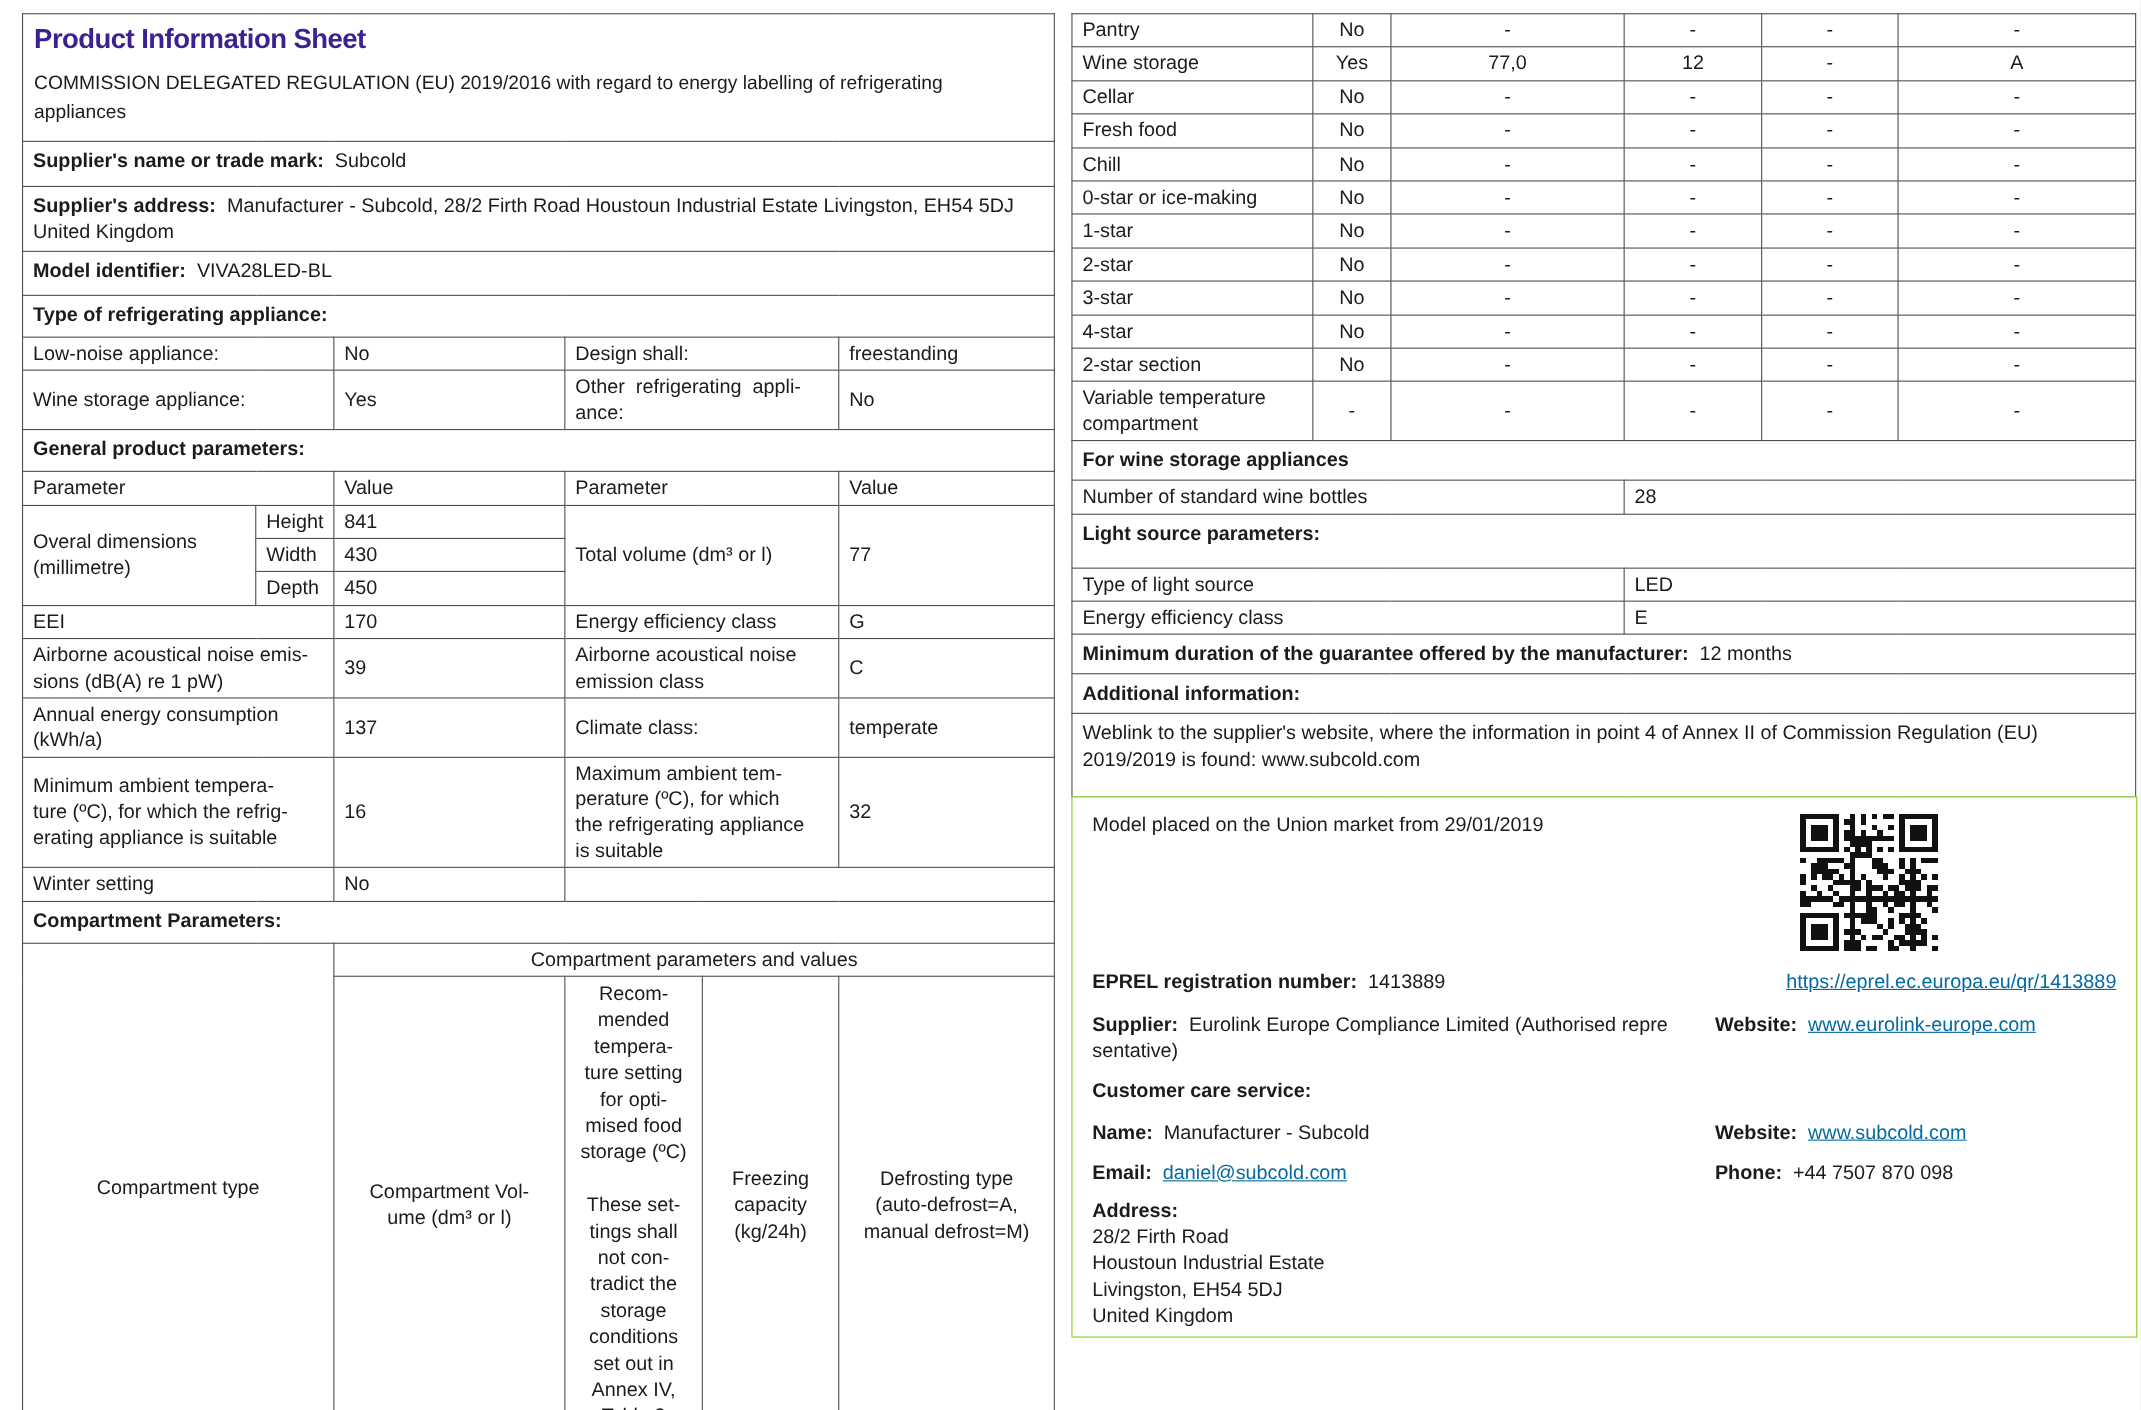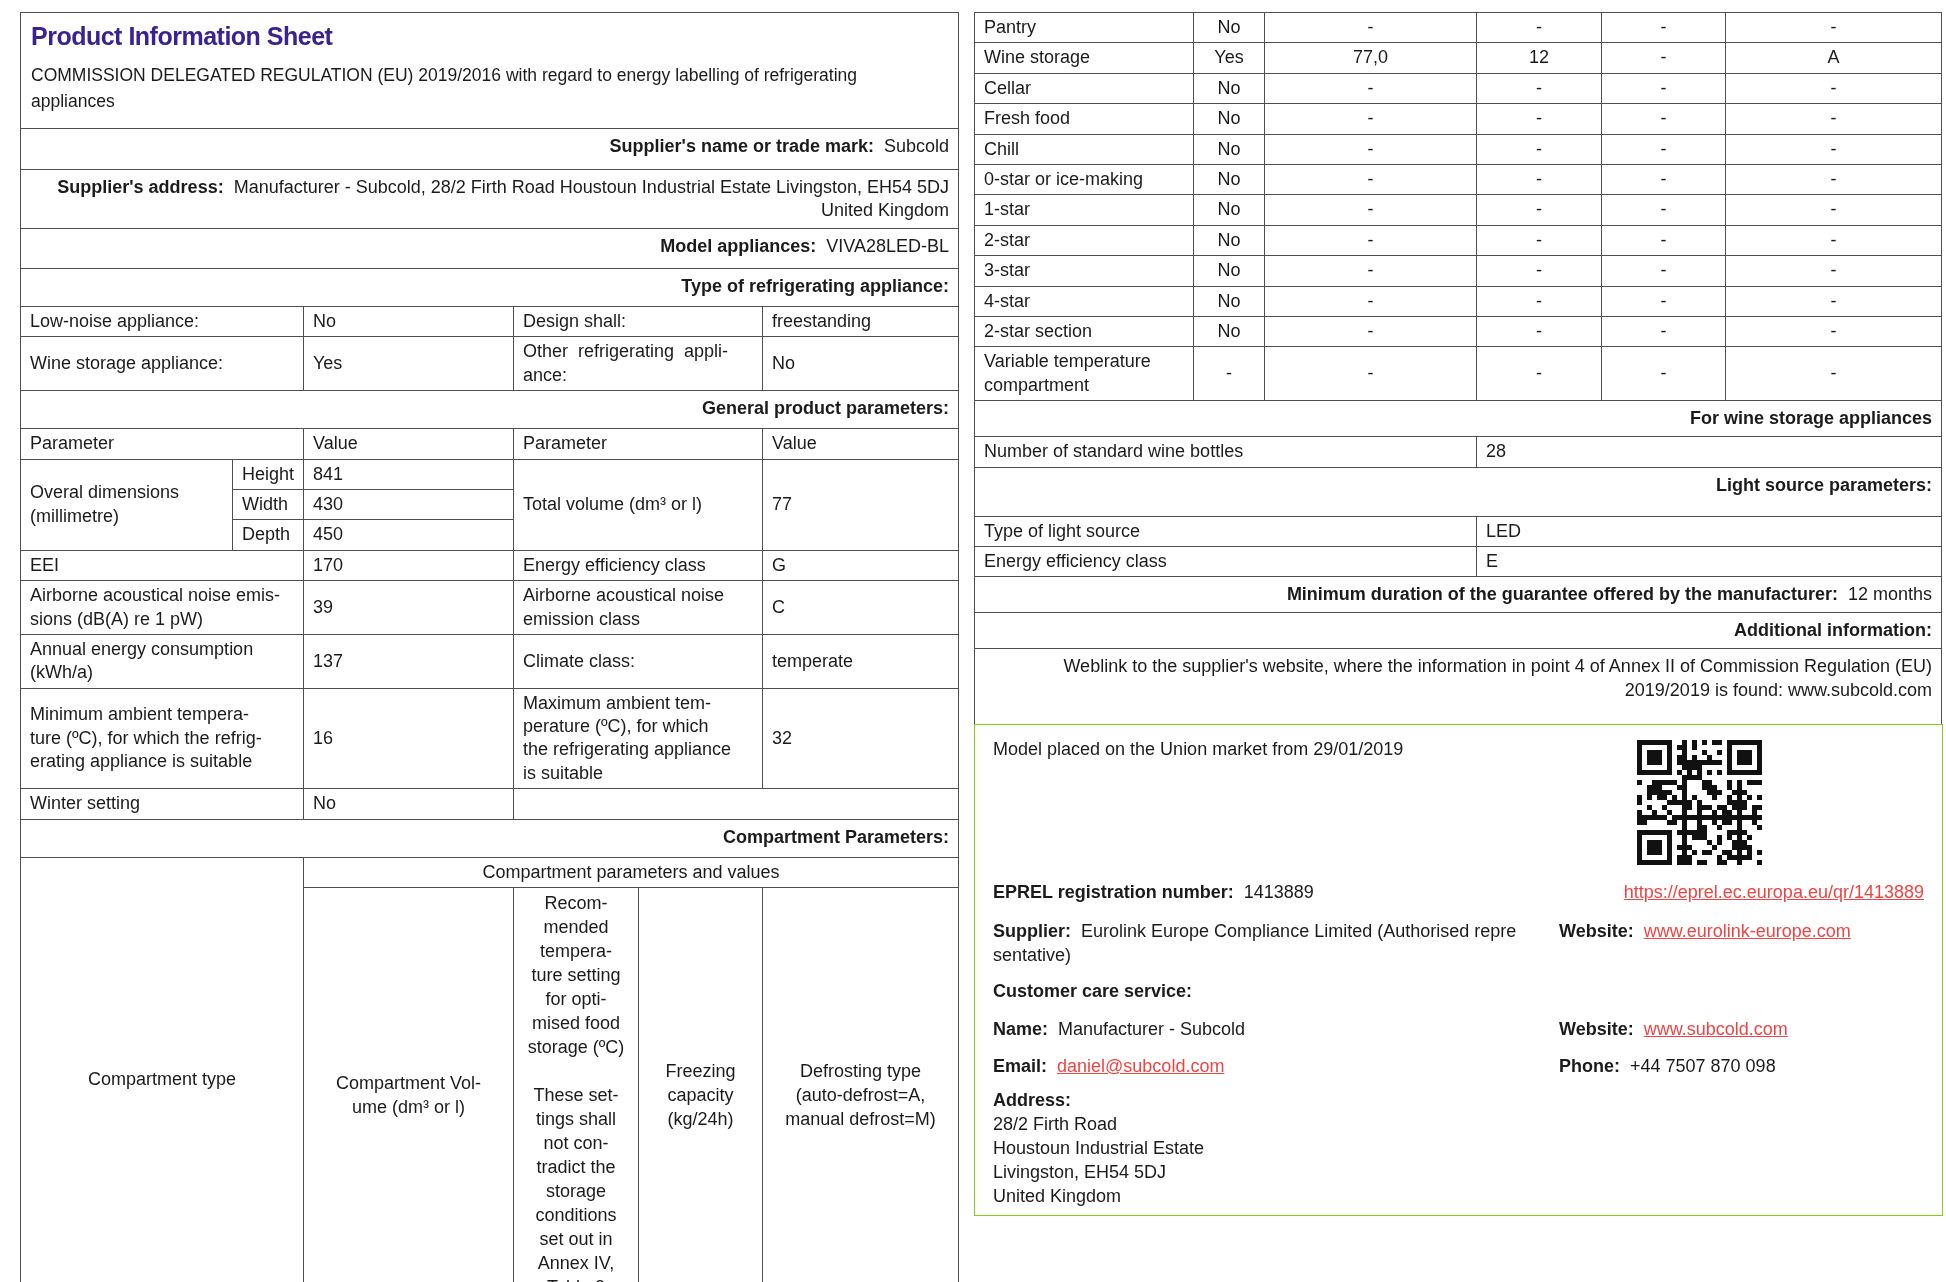--- a/index.html
+++ b/index.html
@@ -18,32 +18,32 @@
     vertical-align:middle;
     overflow:hidden;
     line-height:1.3;
   }
   .left-table{position:absolute;left:20px;top:12px;width:938px;}
   .right-table{position:absolute;left:974px;top:12px;width:967px;}
   .b{font-weight:bold;}
   .lbl{font-weight:bold;margin-right:10px;}
   .pre{white-space:pre-line;}
   .ctr{text-align:center;}
-  .top{vertical-align:top;padding-top:6px;text-align:right;}
+  .top{vertical-align:top;padding-top:6px;}
   .title-cell{vertical-align:top;padding:8px 10px;}
   h1{
     margin:2px 0 14px 0;
     font-size:25px;line-height:1.05;
     color:#3b2191;letter-spacing:-0.5px;
   }
   .subtitle{font-size:17.5px;line-height:1.45;white-space:pre-line;margin:0;}
   .justify-gap{word-spacing:5px;}
   .hdr-par{margin:0;white-space:pre-line;line-height:24px;text-align:center;}
   .hdr-par + .hdr-par{margin-top:24px;}
-  a{color:#ef4444;text-decoration:underline;}
+  a{color:#0369a1;text-decoration:underline;}
   
   .info-box{
     position:absolute;left:974px;top:724px;
     width:967px;height:490px;
     border:1px solid #84cc16;background:#fff;
   }
   .ib-row{position:absolute;left:18px;right:18px;line-height:24px;}
   .two-col{display:grid;grid-template-columns:566px 1fr;}
   .qr{position:absolute;left:659px;top:15px;width:130px;height:125px;}
   .addr-lines{white-space:pre-line;line-height:24px;}
@@ -75,21 +75,21 @@
         <span class="lbl">Supplier's name or trade mark:</span><span>Subcold</span>
       </td>
     </tr>
     <tr style="height:59px">
       <td colspan="6" class="top">
         <span class="lbl">Supplier's address:</span><span>Manufacturer - Subcold, 28/2 Firth Road Houstoun Industrial Estate Livingston, EH54 5DJ United Kingdom</span>
       </td>
     </tr>
     <tr style="height:40px">
       <td colspan="6" class="top">
-        <span class="lbl">Model appliances:</span><span>VIVA28LED-BL</span>
+        <span class="lbl">Model identifier:</span><span>VIVA28LED-BL</span>
       </td>
     </tr>
     <tr style="height:38px">
       <td colspan="6" class="top b">Type of refrigerating appliance:</td>
     </tr>
     <tr style="height:28px">
       <td colspan="2">Low-noise appliance:</td>
       <td>No</td>
       <td colspan="2">Design shall:</td>
       <td>freestanding</td>

